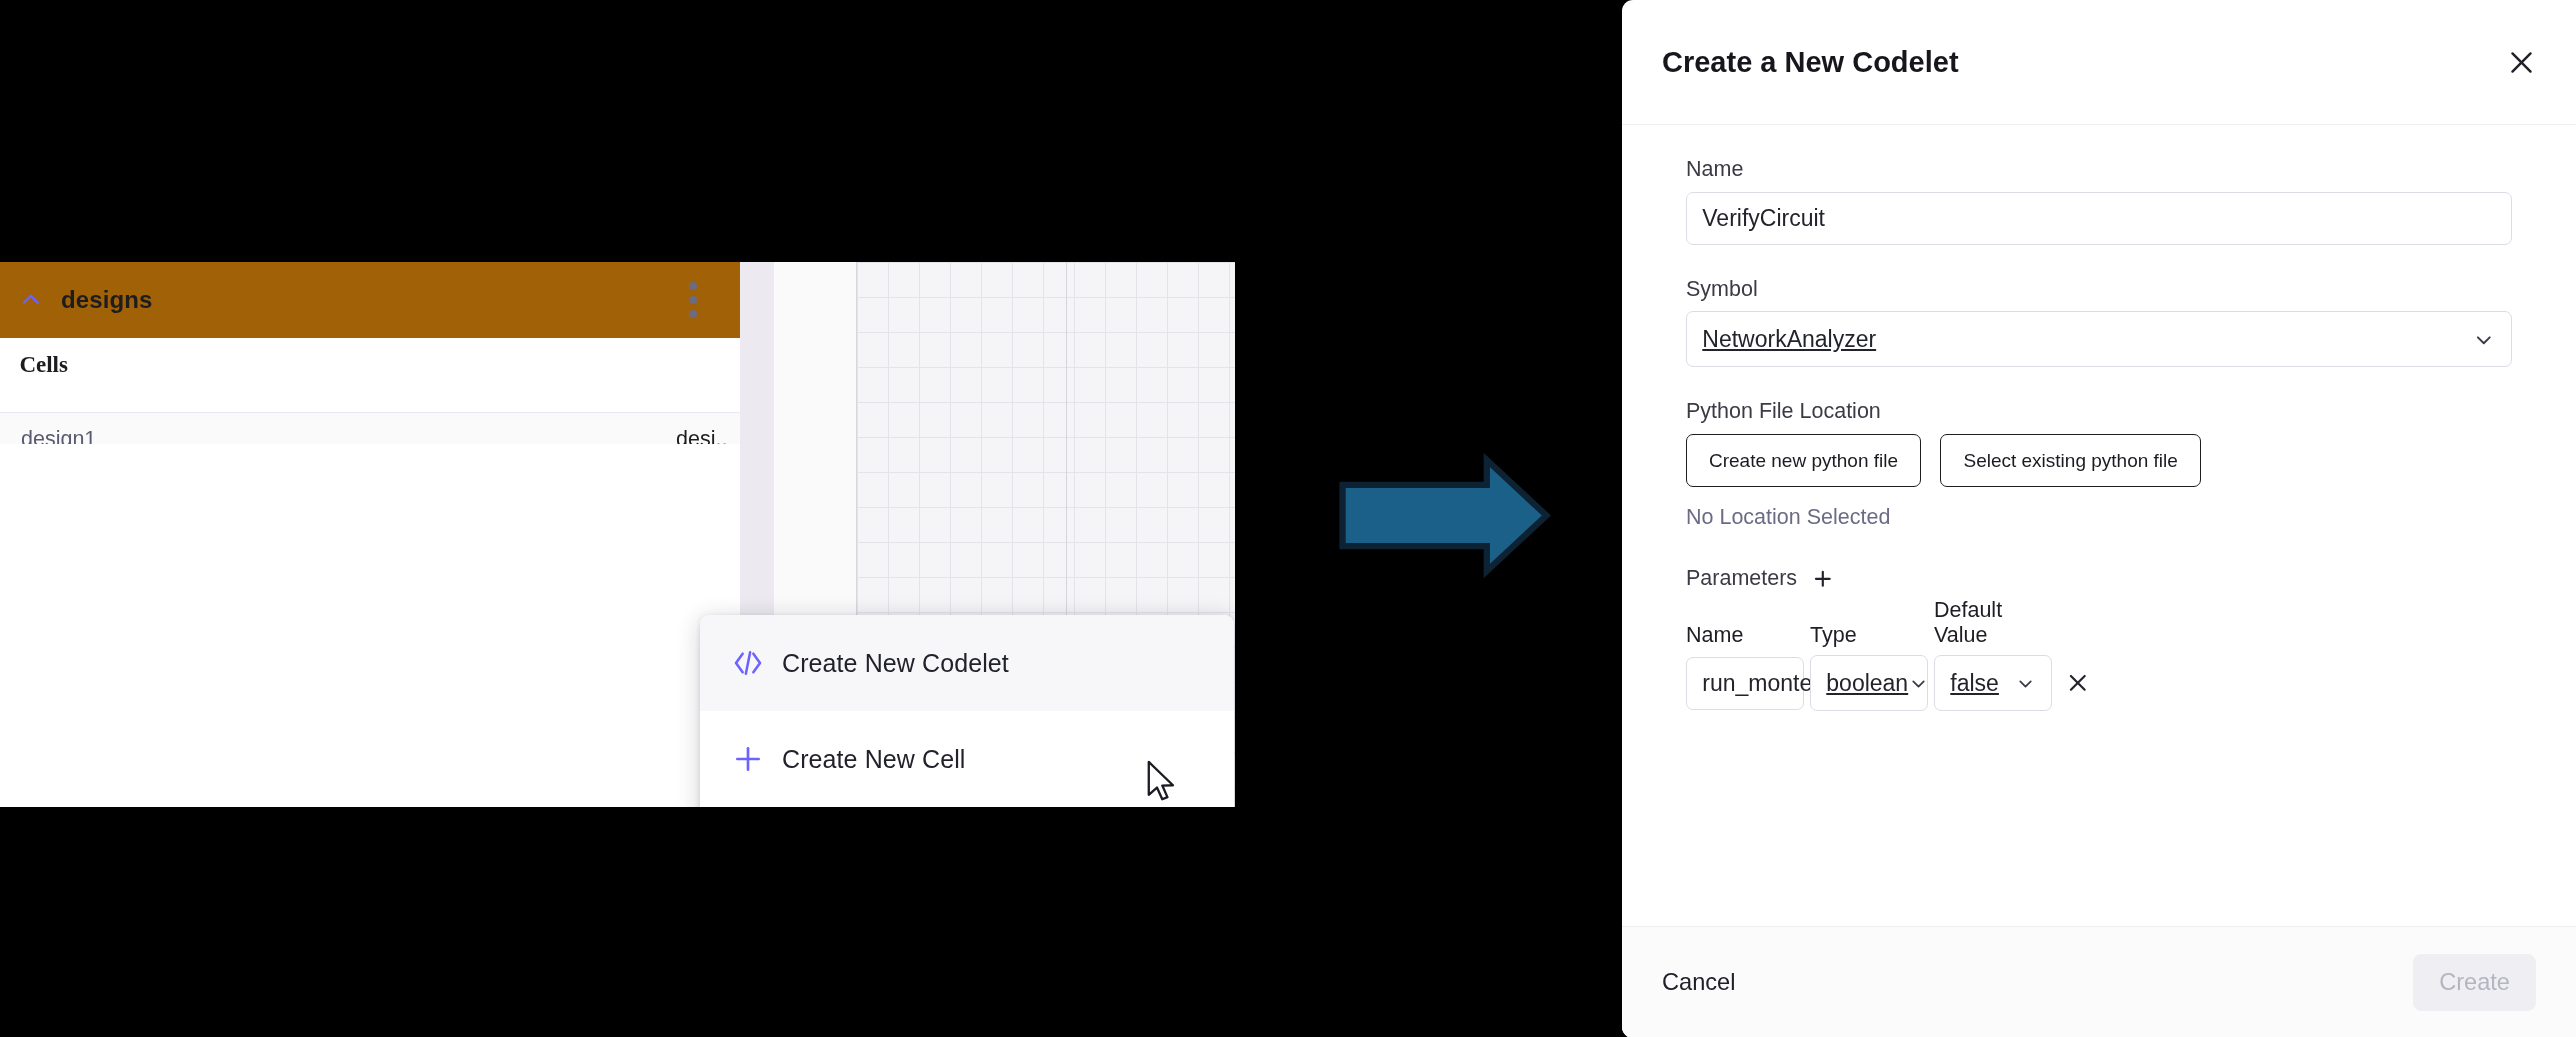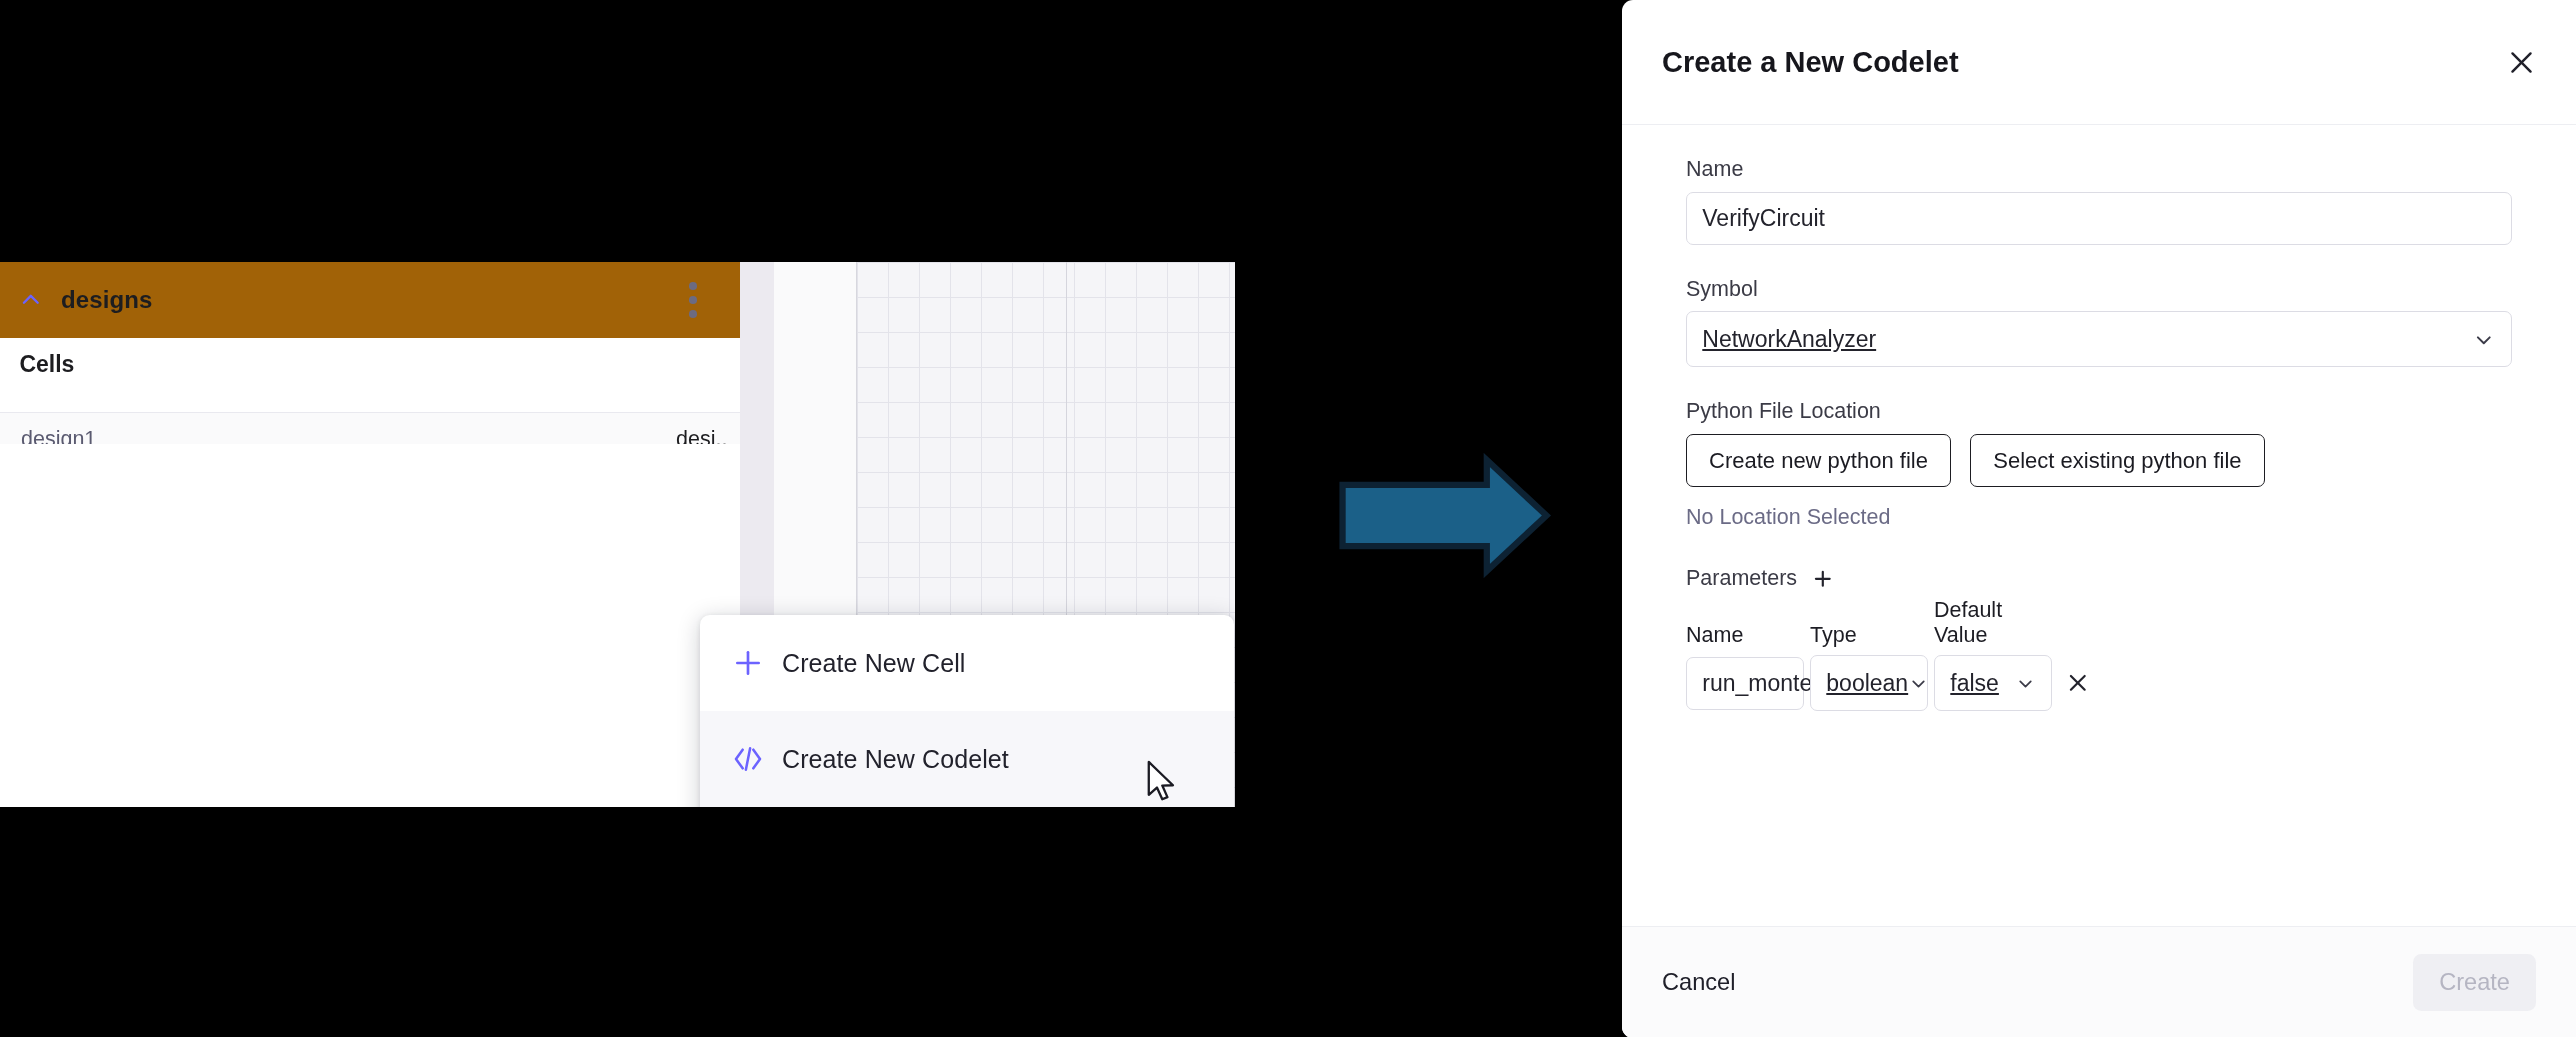--- a/index.html
+++ b/index.html
@@ -64,21 +64,21 @@
   #library-header .kebab i{
     width:7.6px;height:7.6px;border-radius:50%;background:#6c6b82;display:block;
   }
 
   
   #cells-section{
     position:absolute;left:0;top:76px;width:740px;height:53px;
     background:#ffffff;display:flex;align-items:center;
   }
   #cells-section .cells-title{
-    margin-left:19.4px;font-size:23px;font-weight:bold;color:#1d1d20;
+    margin-left:19.4px;font-size:23px;font-weight:bold;color:#1d1d20;font-family:Liberation Serif, serif;
   }
 
   
   #cell-table{
     position:absolute;left:0;top:129px;width:740px;
     border-top:1.4px solid #e9e9ef;
     margin-top:21px;
   }
   #cell-table .cell-row{
     height:53px;background:#fafafb;display:flex;align-items:center;
@@ -152,21 +152,21 @@
     display:flex;align-items:center;padding:0 15.3px;
     font-size:23px;color:#23232c;background:#ffffff;box-sizing:border-box;text-decoration:underline;
   }
   .select-input .sel-val{flex:1 1 auto;}
   .select-input .sel-chev{flex:0 0 auto;display:flex;align-items:center;}
 
   .btn-row{display:flex;gap:19.4px;margin-top:8.3px;}
   .outline-btn{
     height:53px;border:1.4px solid #1d1d22;border-radius:7px;
     display:flex;align-items:center;justify-content:center;
-    padding:0 22px;font-size:22px;color:#1b1b22;background:#ffffff;
+    padding:0 22px;font-size:19px;color:#1b1b22;background:#ffffff;
     box-sizing:border-box;
   }
   .muted-note{
     margin-top:18px;font-size:21.5px;color:#6b6b86;
   }
 
   .params-head{
     display:flex;align-items:center;gap:14px;margin-top:36px;
   }
   .params-head .ph-label{font-size:21.5px;color:#3b3b46;}
@@ -233,39 +233,39 @@
   <div id="cell-table">
     <div class="cell-row">
       <span class="c1">design1</span>
       <span class="c2">desi..</span>
     </div>
   </div>
   <div class="below-table"></div>
 
   <div id="context-menu">
 
-    <div class="mi">
-      <span class="mi-icon">
-        <svg width="32" height="32" viewBox="0 0 24 24" fill="none" stroke="#6c63ff" stroke-width="2" stroke-linecap="round">
-          <line x1="12" y1="4" x2="12" y2="20"></line>
-          <line x1="4" y1="12" x2="20" y2="12"></line>
-        </svg>
-      </span>
-      <span class="mi-label">Create New Cell</span>
-    </div>
-
     <div class="mi highlight">
       <span class="mi-icon">
         <svg width="32" height="32" viewBox="0 0 24 24" fill="none" stroke="#6c63ff" stroke-width="1.9" stroke-linecap="round" stroke-linejoin="round">
           <polyline points="8 5 3 12 8 19"></polyline>
           <polyline points="16 5 21 12 16 19"></polyline>
           <line x1="13.6" y1="4" x2="10.4" y2="20"></line>
         </svg>
       </span>
       <span class="mi-label">Create New Codelet</span>
+    </div>
+
+    <div class="mi">
+      <span class="mi-icon">
+        <svg width="32" height="32" viewBox="0 0 24 24" fill="none" stroke="#6c63ff" stroke-width="2" stroke-linecap="round">
+          <line x1="12" y1="4" x2="12" y2="20"></line>
+          <line x1="4" y1="12" x2="20" y2="12"></line>
+        </svg>
+      </span>
+      <span class="mi-label">Create New Cell</span>
     </div>
 
     <div class="mi">
       
       
     </div>
 
   </div>
 
   <div id="mouse-cursor">

